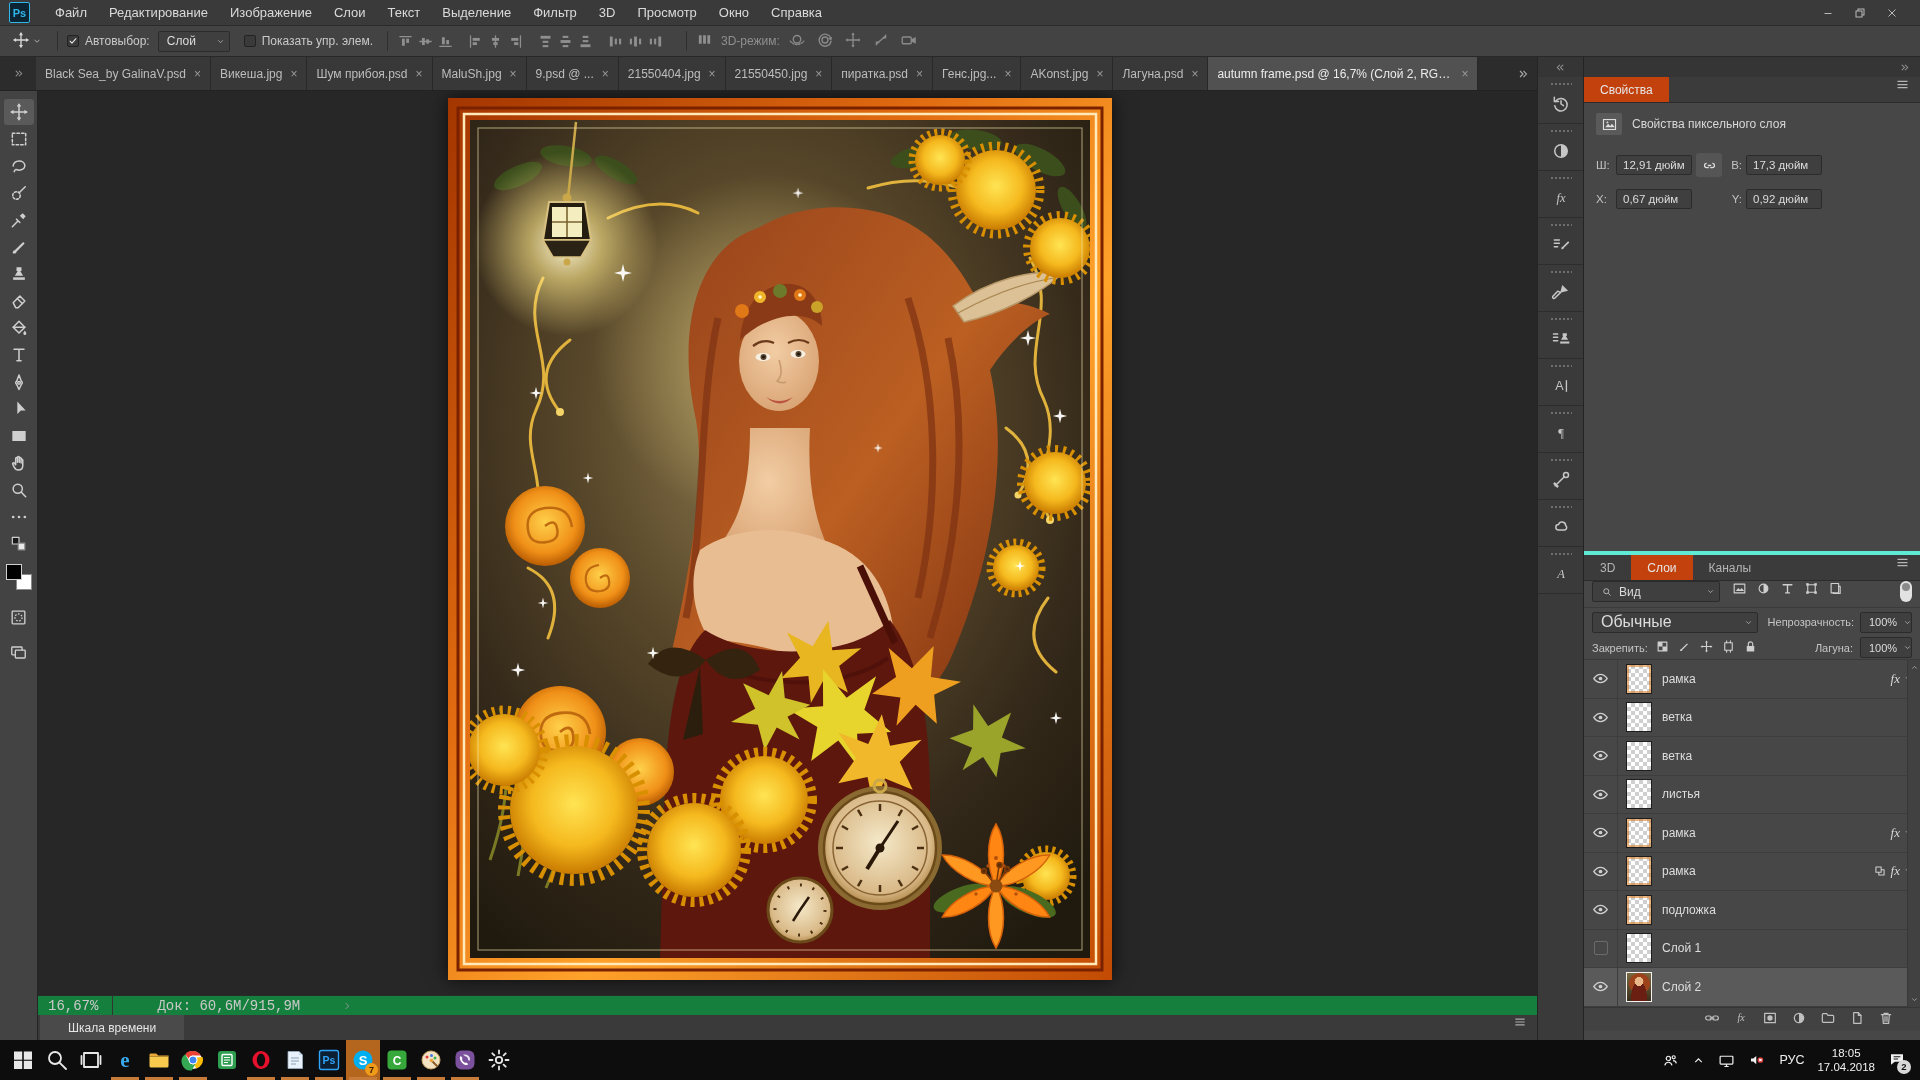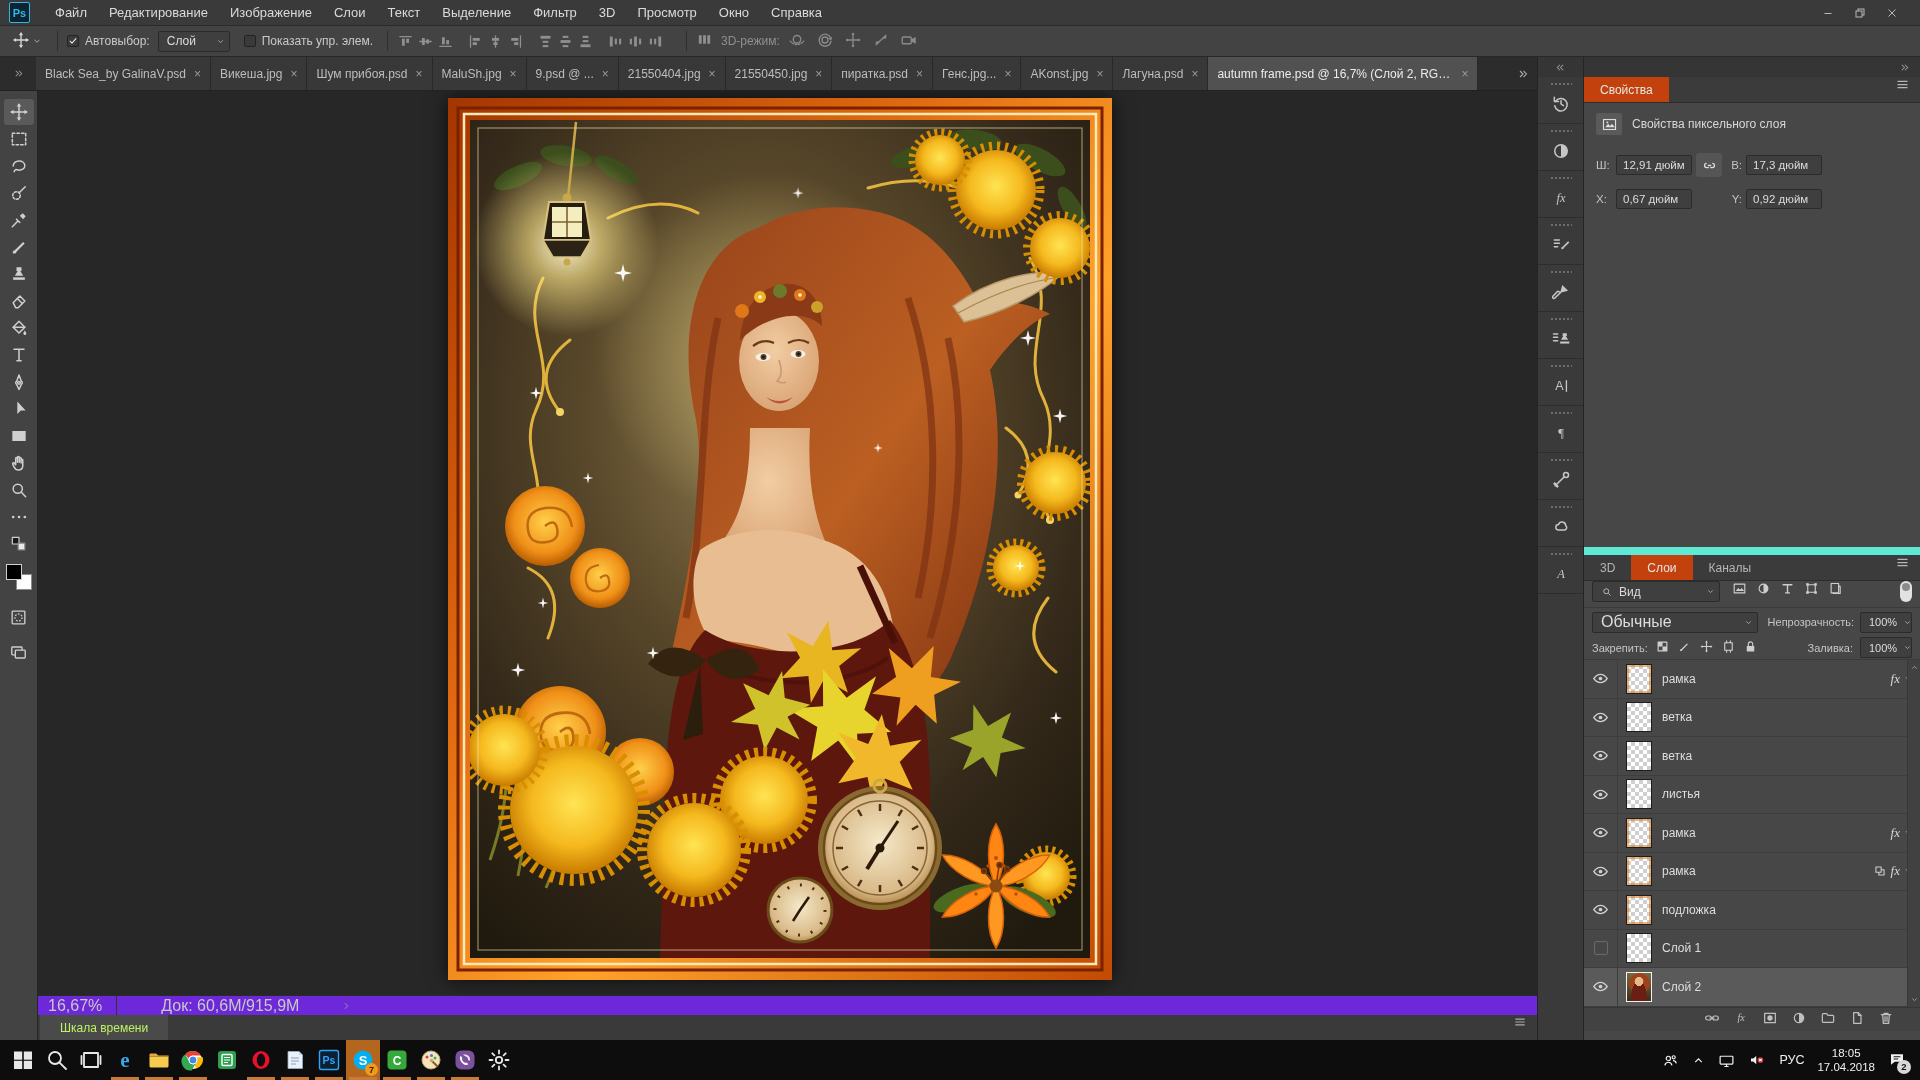--- a/index.html
+++ b/index.html
@@ -52,48 +52,48 @@
   .tool { width:30px; height:26px; display:flex; align-items:center; justify-content:center;
     color:#cfcfcf; border-radius:3px; margin-bottom:1px; }
   .tool.active { background:#5a5a5a; }
   .swatches { position:relative; width:26px; height:26px; margin-top:6px; }
   .swatch-fg { position:absolute; left:0; top:0; width:16px; height:16px; background:#000; border:1.5px solid #cfcfcf; }
   .swatch-bg { position:absolute; right:0; bottom:0; width:16px; height:16px; background:#fff; border:1.5px solid #8a8a8a; }
 
   .canvas-area { position:absolute; left:38px; top:34px; width:1499px; height:904px; background:#272727; overflow:hidden; }
   .artwork { position:absolute; left:410px; top:7px; width:664px; height:882px; box-shadow:0 0 18px rgba(0,0,0,.7); }
 
-  .statusbar { position:absolute; left:38px; top:938px; width:1499px; height:20px; background:#6d28d9;
-    border-top:1px solid #2a2a2a; display:flex; align-items:center; color:#c9c9c9; font-size:16px; }
+  .statusbar { position:absolute; left:38px; top:938px; width:1499px; height:20px; background:#15803d;
+    border-top:1px solid #2a2a2a; display:flex; align-items:center; color:#c9c9c9; font-size:14px;font-family:Liberation Mono, monospace; }
   .status-zoom { padding:0 14px 0 10px; border-right:1px solid #333; height:100%; display:flex; align-items:center; }
   .status-doc { padding:0 14px 0 44px; }
   .status-chev { color:#9a9a9a; margin-left:28px; }
 
   .timeline { position:absolute; left:38px; top:958px; width:1499px; height:25px; background:#3a3a3a;
     display:flex; align-items:stretch; }
-  .timeline-tab { background:#4a4a4a; color:#bef264; display:flex; align-items:center;
-    padding:0 20px; margin-left:2px; font-size:12px; }
+  .timeline-tab { background:#4a4a4a; color:#e5e5e5; display:flex; align-items:center;
+    padding:0 28px; margin-left:2px; font-size:12px; }
   .timeline-menu { margin-left:auto; margin-right:10px; display:flex; align-items:center; color:#aaa; }
 
   
   .strip { position:absolute; left:1537px; top:0; width:46px; height:983px; background:#3a3a3a; border-left:1px solid #242424; }
   .strip-top { height:20px; display:flex; align-items:center; justify-content:center; color:#9a9a9a; background:#353535; }
   .strip-group { border-bottom:1px solid #2d2d2d; padding:3px 0 4px; }
   .grip { width:22px; height:4px; margin:2px auto 3px; background-image:radial-gradient(#6e6e6e 1px, transparent 1.3px); background-size:4px 4px; }
   .strip-cell { width:38px; height:30px; margin:0 auto; display:flex; align-items:center; justify-content:center; color:#c6c6c6; border-radius:3px; }
 
   
   .rightcol { position:absolute; left:1583px; top:0; width:337px; height:983px; background:#474747; border-left:1px solid #242424; }
   .rc-top { height:20px; background:#353535; display:flex; align-items:center; justify-content:flex-end; padding-right:10px; color:#9a9a9a; }
   .panel-tabs { height:26px; background:#3b3b3b; display:flex; align-items:stretch; border-bottom:1px solid #2c2c2c; }
   .panel-tab { padding:0 16px; display:flex; align-items:center; color:#b5b5b5; }
   .panel-tab.active { background:#c2410c; color:#e6e6e6; }
   .panel-menu { margin-left:auto; margin-right:10px; display:flex; align-items:center; color:#b5b5b5; }
 
-  .props-body { height:452px; border-bottom:8px solid #5eead4; padding:10px 12px; }
+  .props-body { height:452px; border-bottom:4px solid #5eead4; padding:10px 12px; }
   .props-header { display:flex; align-items:center; gap:10px; margin-bottom:18px; color:#d8d8d8; }
   .props-thumb { width:26px; height:22px; background:#5a5a5a; border-radius:2px; display:flex; align-items:center; justify-content:center; color:#ddd; }
   .props-grid { display:grid; grid-template-columns:20px 76px 34px 20px 76px; row-gap:12px; align-items:center; font-size:11.5px; }
   .plabel { color:#c2c2c2; }
   .field { height:20px; background:#3f3f3f; border:1px solid #2b2b2b; border-radius:2px;
     display:flex; align-items:center; padding:0 6px; color:#dcdcdc; font-size:11.5px; white-space:nowrap; }
   .chain-box { width:26px; height:24px; background:#555; border-radius:3px; display:flex; align-items:center; justify-content:center; color:#ddd; margin:0 4px; }
 
   .layers-filter { height:27px; display:flex; align-items:flex-start; padding:0 8px; gap:8px; border-bottom:1px solid #3a3a3a; }
   .filter-icons { display:flex; gap:9px; color:#cfcfcf; margin-left:4px; }
@@ -1202,21 +1202,21 @@
                   <path d="M9 3v3M15 3v3M9 18v3M15 18v3"></path>
                 </svg>
               </span></span>
             <span><span class="icon" style="width:15px;height:15px">
                 <svg viewBox="0 0 24 24" fill="none" stroke="currentColor" stroke-width="1.8" stroke-linecap="round" stroke-linejoin="round">
                   <rect x="6" y="11" width="12" height="9" rx="1" fill="currentColor" stroke="none"></rect>
                   <path d="M8.5 11V8a3.5 3.5 0 0 1 7 0v3"></path>
                 </svg>
               </span></span>
           </span>
-        <span style="margin-left:auto">Заливка:</span>
+        <span style="margin-left:auto">Лагуна:</span>
         <span class="select" style="width:52px">
           <span style="flex:1">100%</span>
           <span class="icon" style="width:9px;height:9px;color:#aaa">
               <svg viewBox="0 0 24 24" fill="none" stroke="currentColor" stroke-width="2.4">
                 <path d="M6 9l6 6 6-6"></path>
               </svg>
             </span>
         </span>
       </div>
 

